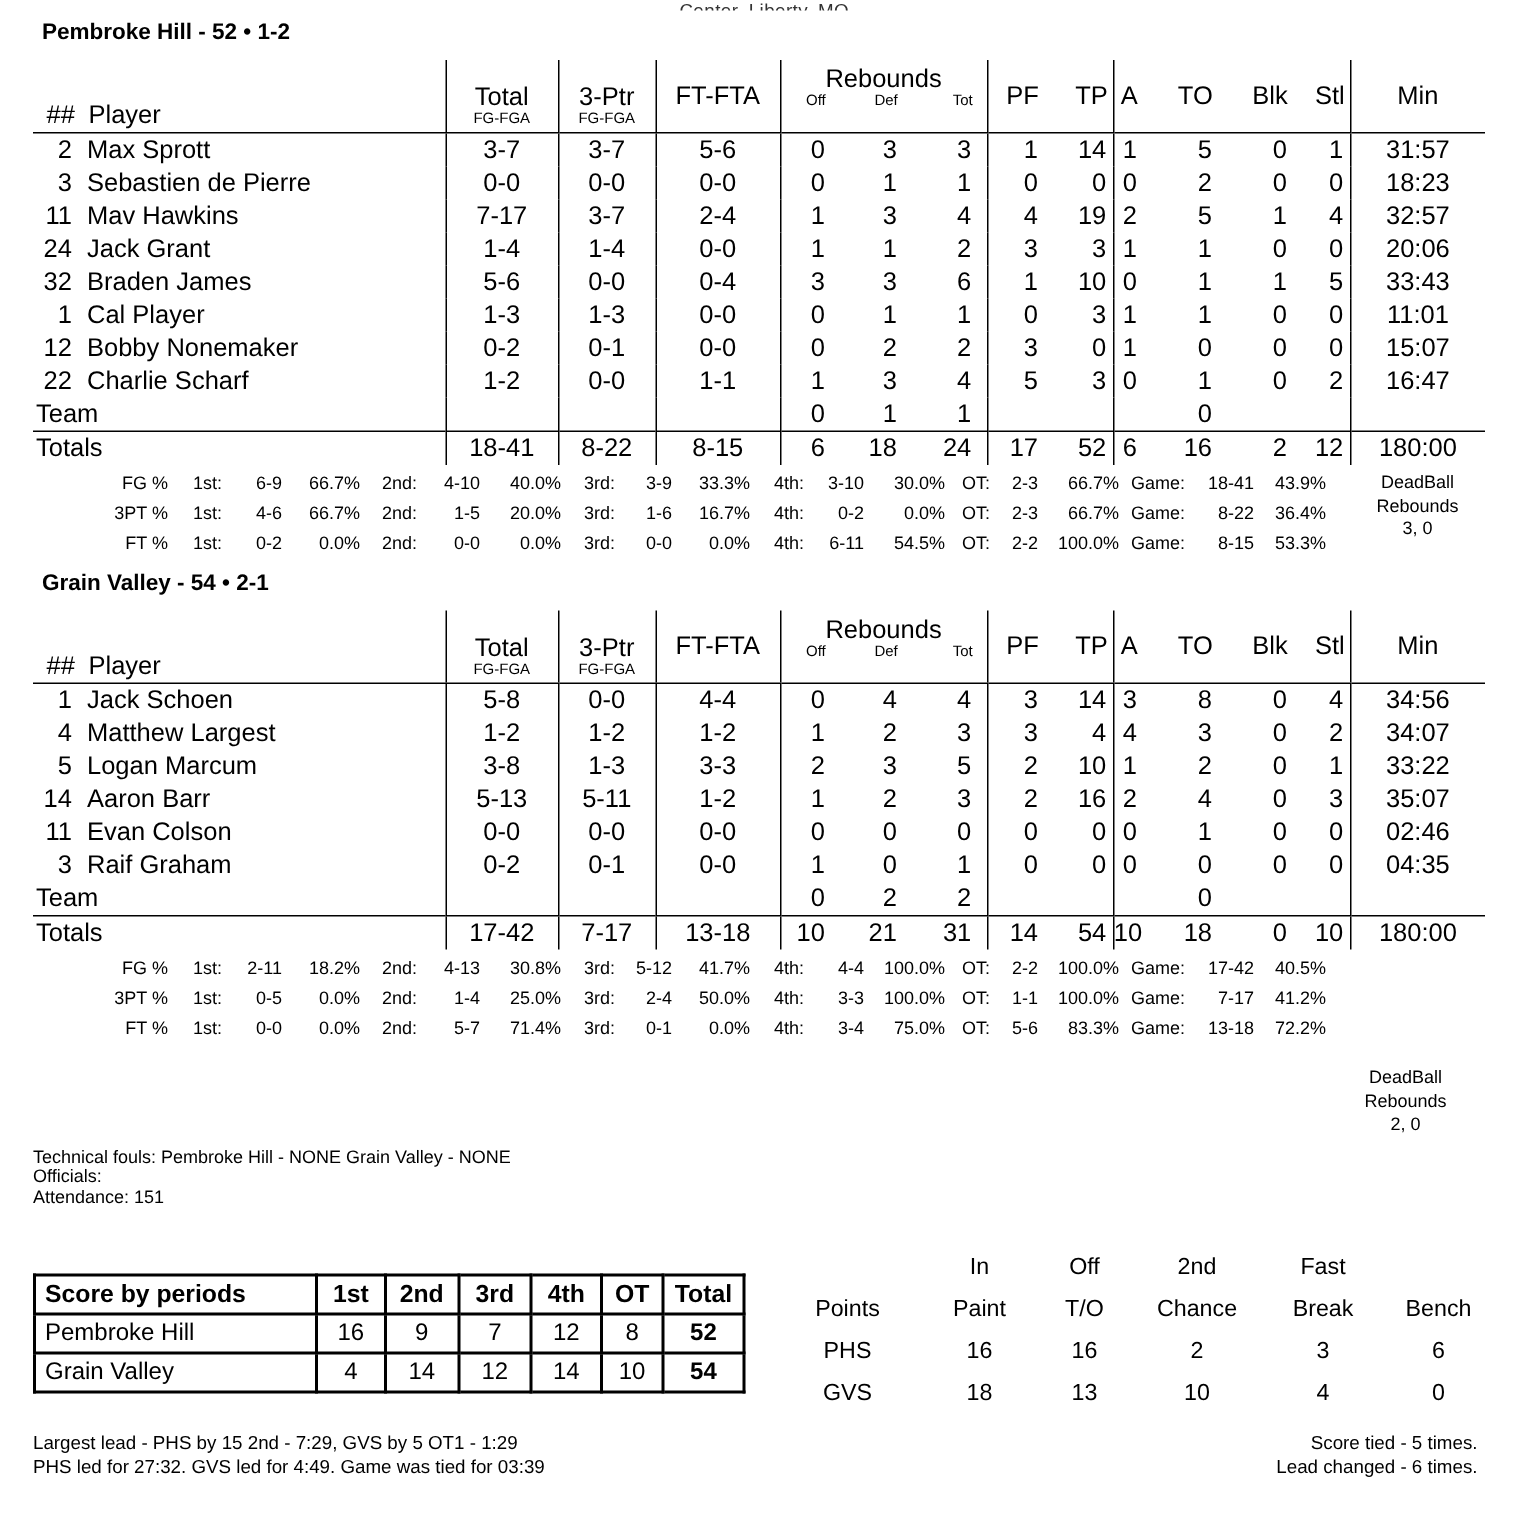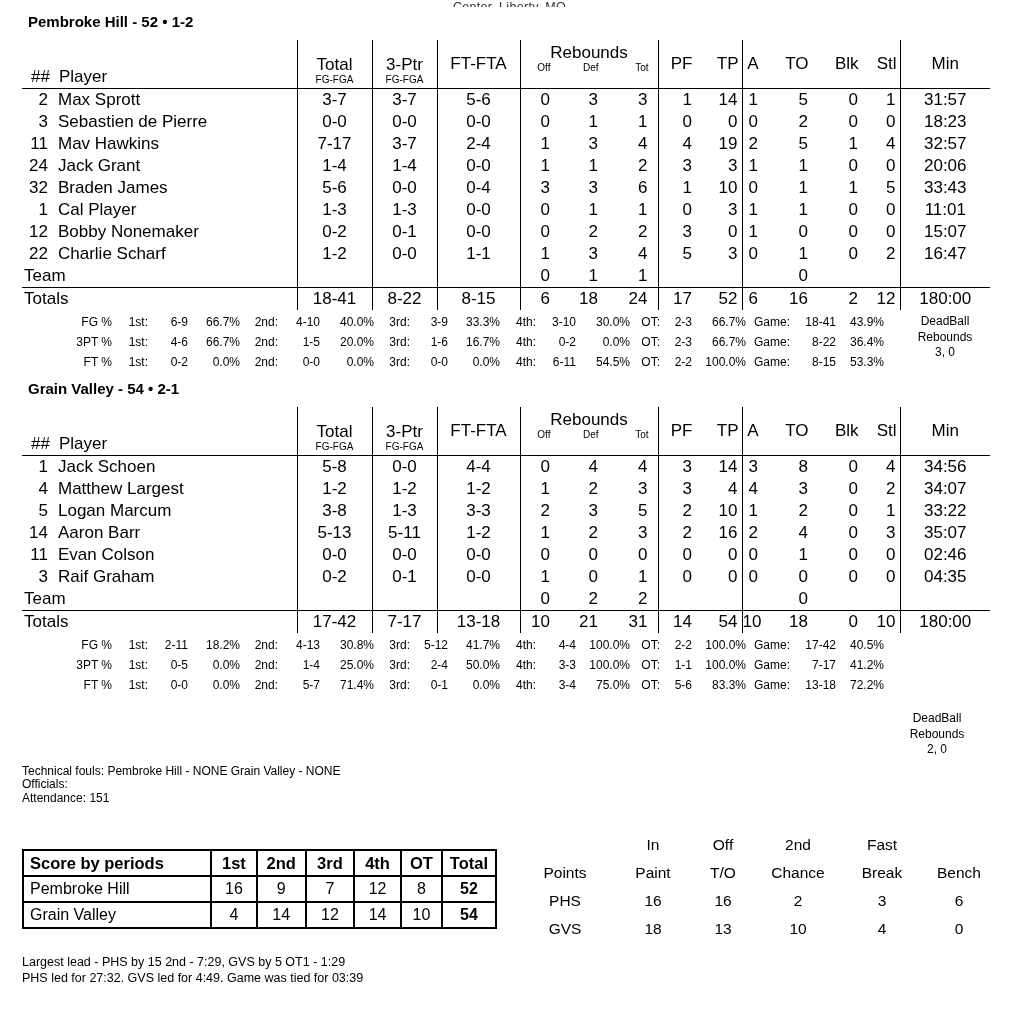--- a/index.html
+++ b/index.html
@@ -566,15 +566,19 @@
         <div class="ps-row"><span style="width: 96px;">PHS</span><span style="width: 80px;">16</span><span style="width: 60px;">16</span><span style="width: 90px;">2</span><span style="width: 78px;">3</span><span style="width: 76px;">6</span></div>
         <div class="ps-row"><span style="width: 96px;">GVS</span><span style="width: 80px;">18</span><span style="width: 60px;">13</span><span style="width: 90px;">10</span><span style="width: 78px;">4</span><span style="width: 76px;">0</span></div>
       </div>
   </div>
 
   <div class="footer">
     <div id="footer-left">
         <div>Largest lead - PHS by 15 2nd - 7:29, GVS by 5 OT1 - 1:29</div>
         <div>PHS led for 27:32. GVS led for 4:49. Game was tied for 03:39</div>
       </div>
+    <div class="footer-right" id="footer-right">
+        <div>Score tied - 5 times.</div>
+        <div>Lead changed - 6 times.</div>
+      </div>
   </div>
 
 </div>
 
 </body></html>

